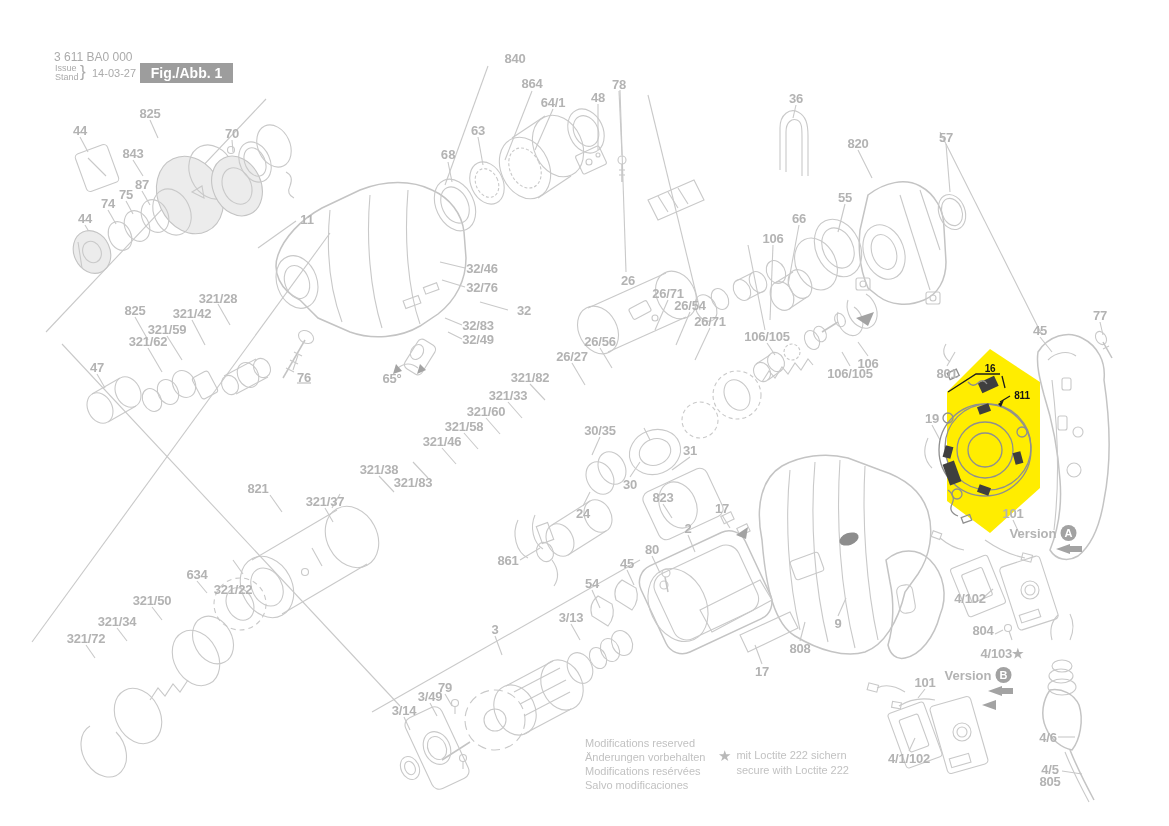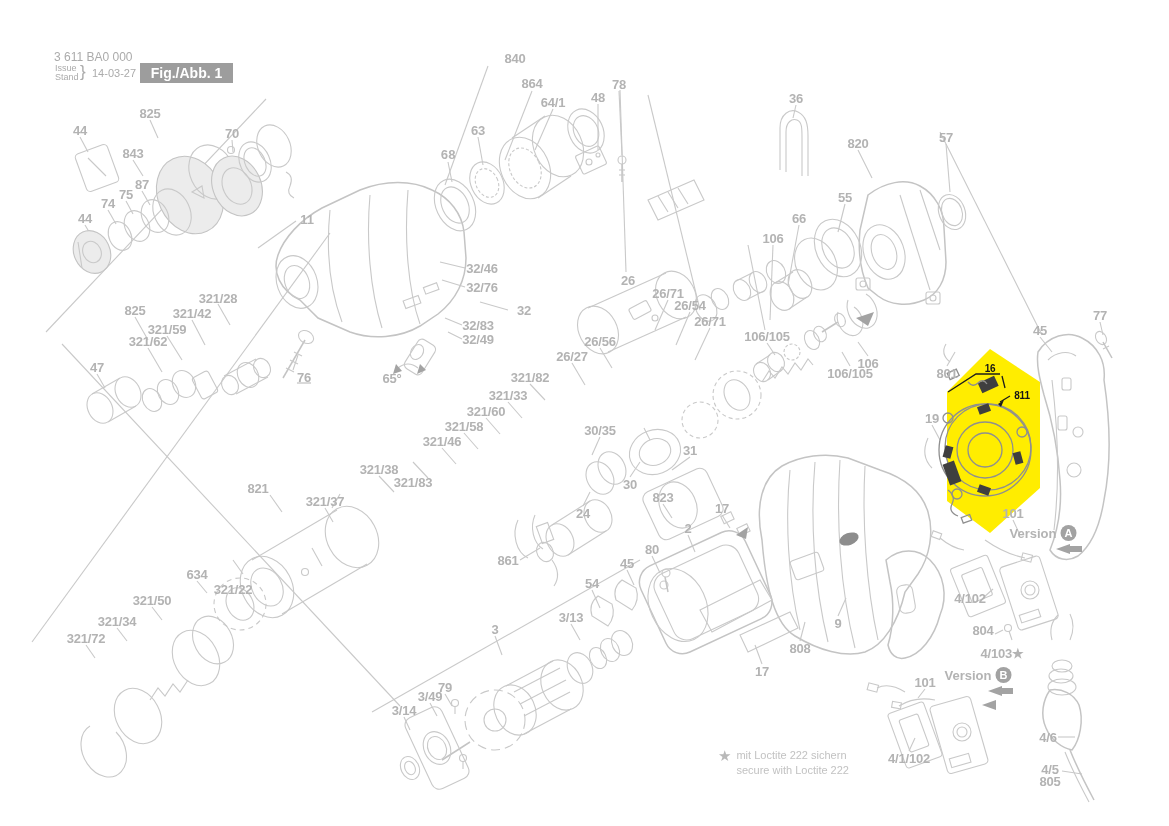--- a/index.html
+++ b/index.html
@@ -580,20 +580,26 @@
       <span class="version" style="left: 1043px; top: 533px;">
         <span>Version</span>
         <span class="vcircle">A</span>
       </span>
       <span class="version" style="left: 978px; top: 675px;">
         <span>Version</span>
         <span class="vcircle">B</span>
       </span>
     </div>
 
+<div id="footer-mod">
+  <div>Modifications reserved</div>
+  <div>Änderungen vorbehalten</div>
+  <div>Modifications resérvées</div>
+  <div>Salvo modificaciones</div>
+</div>
 <div id="footer-loctite">
   <span class="star">★</span>
   <span>
     <div>mit Loctite 222 sichern</div>
     <div>secure with Loctite 222</div>
   </span>
 </div>
 
 </div>
 

